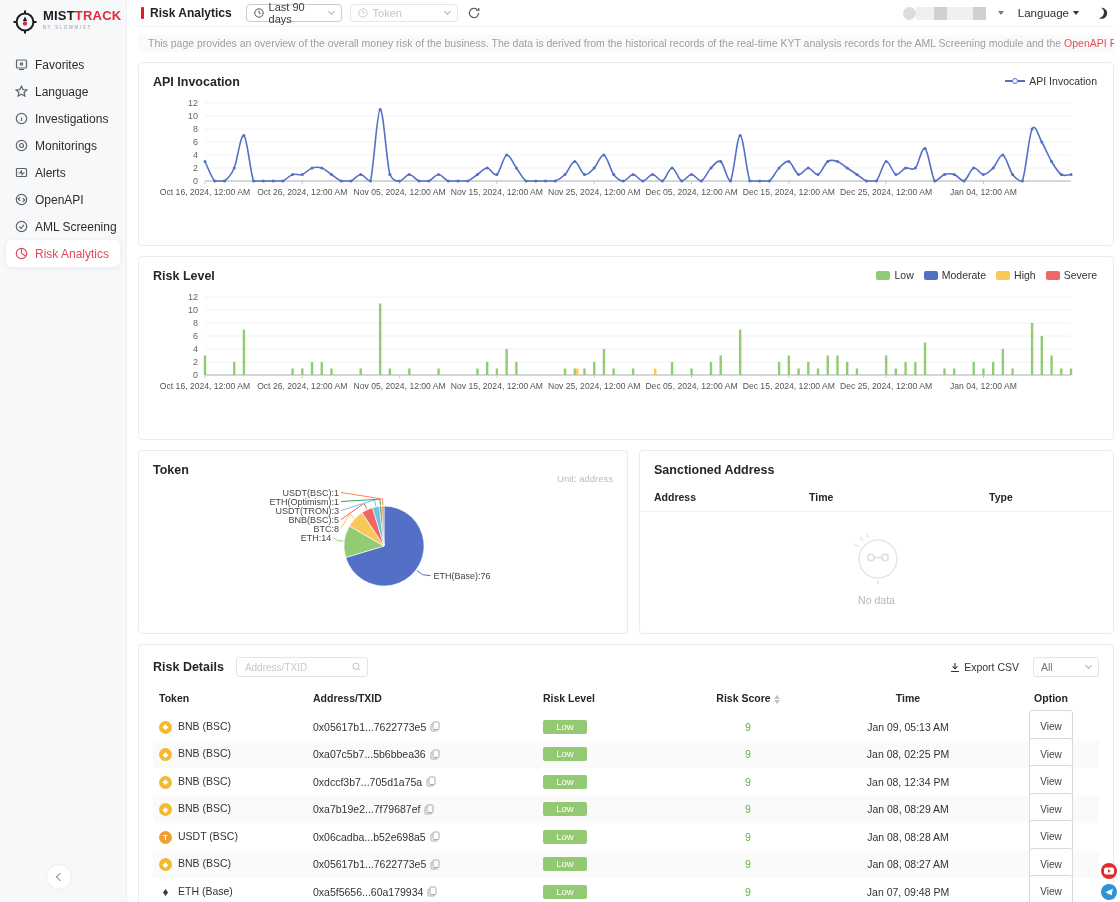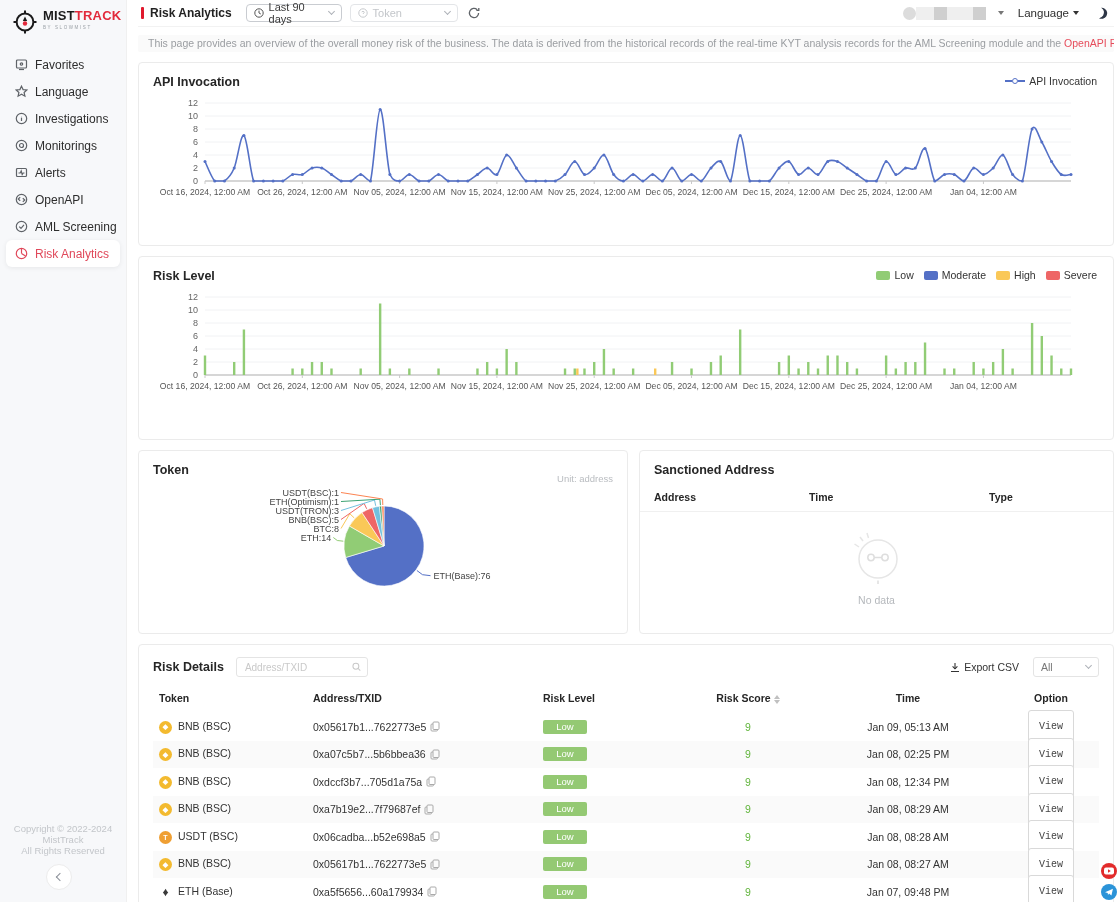--- a/index.html
+++ b/index.html
@@ -88,21 +88,21 @@
   .coin.eth{background:transparent;color:#3a3a3a;font-size:12px}
   .addr{display:flex;align-items:center;gap:4px}
   .copy-ic{cursor:pointer;display:inline-flex}
   .badge-low{display:inline-block;width:44px;height:14px;border-radius:2px;background:#94c973;color:#fff;
     font-size:9.5px;text-align:center;line-height:14px}
   .score{color:#61b53c}
   .sort-ic{display:inline-flex;flex-direction:column;gap:1px;margin-left:3px;vertical-align:middle}
   .sort-ic .up{width:0;height:0;border-left:3px solid transparent;border-right:3px solid transparent;border-bottom:4px solid #c0c0c0}
   .sort-ic .dn{width:0;height:0;border-left:3px solid transparent;border-right:3px solid transparent;border-top:4px solid #c0c0c0}
   .view-btn{padding:10px 10px;border:1px solid #d9d9d9;border-radius:3px;background:#fff;font-size:10px;color:#444;
-    cursor:pointer;font-family:Liberation Mono, monospace}
+    cursor:pointer;font-family:Liberation Sans, sans-serif}
   
   .float-btn{position:absolute;right:3px;width:16px;height:16px;border-radius:50%;display:flex;align-items:center;justify-content:center;cursor:pointer;z-index:50}
   .yt{top:863px;background:#e22b2b}
   .tg{top:884px;background:#2b93d8}
 </style>
 </head>
 <body>
 
 <div class="app">
 
@@ -180,24 +180,20 @@
       <div class="nav-item active">
         <svg width="13" height="13" viewBox="0 0 13 13" fill="none" stroke-width="1.2">
             <circle cx="6.5" cy="6.5" r="5.2"></circle>
             <line x1="6.5" y1="6.5" x2="6.5" y2="1.8"></line>
             <line x1="6.5" y1="6.5" x2="10.5" y2="9"></line>
           </svg>
         <span>Risk Analytics</span>
       </div>
     </nav>
 
-    <div class="side-footer">
-      <div>Copyright © 2022-2024 MistTrack</div>
-      <div>All Rights Reserved</div>
-    </div>
     <div class="collapse-btn">
       <span class="chev-left"></span>
     </div>
   </aside>
 
   <main class="main">
 
     <div class="topbar">
       <div class="page-title">
         <span class="title-bar"></span>

